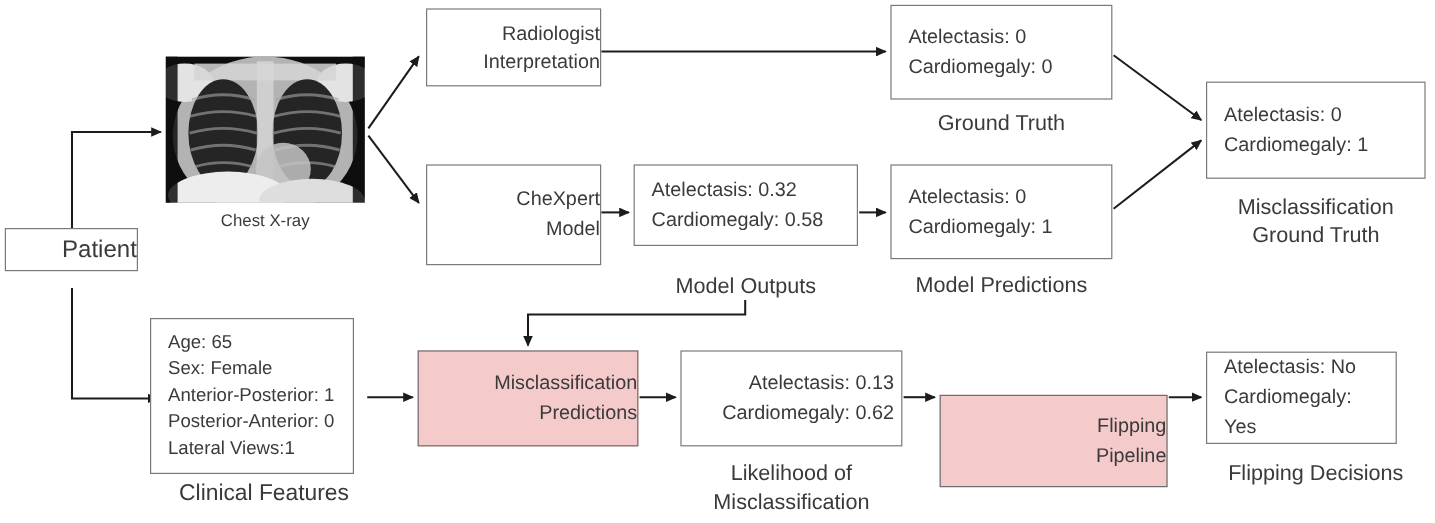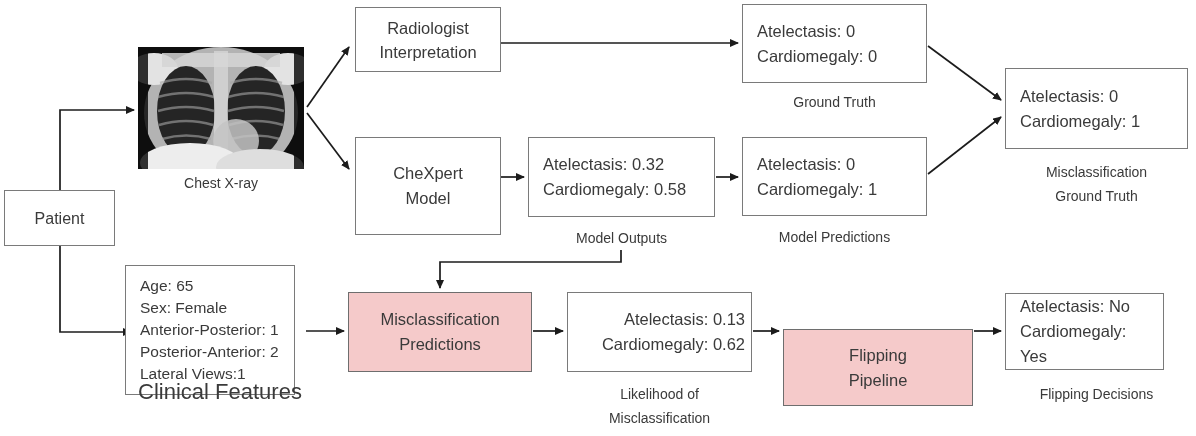--- a/index.html
+++ b/index.html
@@ -22,27 +22,27 @@
   .node{
     position:absolute;
     background:#ffffff;
     border:1.6px solid var(--border);
     box-sizing:border-box;
     display:flex;flex-direction:column;
     justify-content:center;
     font-size:16.5px;
     line-height:25px;
   }
-  .node.center{align-items:center;text-align:center;}
+  .node.center{align-items:flex-end;text-align:center;}
   .node.left{align-items:flex-start;text-align:left;padding-left:14px;padding-right:6px;}
   .node.pink{background:var(--highlight);border-color:#6e6e6e;}
   .caption{
     position:absolute;
     text-align:center;
-    font-size:14px;
+    font-size:18px;
     line-height:24px;
     color:var(--text);
   }
   .clinical{font-size:15.5px;line-height:22px;}
   .xray{position:absolute;left:138px;top:47px;width:166px;height:122px;}
 </style>
 </head>
 <body>
 
 <div class="canvas">
@@ -62,21 +62,21 @@
     <path d="M716,177 H738" marker-end="url(#ah)"></path>
     <path d="M928,46 L1001,100" marker-end="url(#ah)"></path>
     <path d="M928,174 L1001,117" marker-end="url(#ah)"></path>
     <path d="M621,250 V262 H440 V288" marker-end="url(#ah)"></path>
     <path d="M306,331 H344" marker-end="url(#ah)"></path>
     <path d="M533,331 H563" marker-end="url(#ah)"></path>
     <path d="M753,331 H779" marker-end="url(#ah)"></path>
     <path d="M974,331 H1001" marker-end="url(#ah)"></path>
   </svg>
 
-  <div class="node center" style="left:4px;top:190px;width:111px;height:56px;font-size:16px;">
+  <div class="node center" style="left:4px;top:190px;width:111px;height:36px;font-size:20px;">
     <div>Patient</div>
   </div>
 
   <svg class="xray" viewBox="0 0 166 122" preserveAspectRatio="none">
     <rect width="166" height="122" fill="#0e0e0e"></rect>
     <ellipse cx="83" cy="66" rx="77" ry="66" fill="#b3b3b3"></ellipse>
     <ellipse cx="16" cy="22" rx="24" ry="16" fill="#e3e3e3"></ellipse>
     <ellipse cx="150" cy="22" rx="24" ry="16" fill="#e3e3e3"></ellipse>
     <rect x="24" y="6" width="118" height="14" fill="#d5d5d5" opacity="0.85"></rect>
     <ellipse cx="48" cy="64" rx="29" ry="45" fill="#252525"></ellipse>
@@ -102,34 +102,34 @@
   </svg>
   <div class="caption" style="left:110px;top:171px;width:222px;font-size:14px;">
     <span>Chest X-ray</span>
   </div>
 
   <div class="node center" style="left:355px;top:7px;width:146px;height:65px;line-height:24px;">
     <div>Radiologist</div>
     <div>Interpretation</div>
   </div>
 
-  <div class="node center" style="left:355px;top:137px;width:146px;height:98px;">
+  <div class="node center" style="left:355px;top:137px;width:146px;height:84px;">
     <div>CheXpert</div>
     <div>Model</div>
   </div>
 
   <div class="node left" style="left:742px;top:4px;width:185px;height:79px;">
     <div>Atelectasis: 0</div>
     <div>Cardiomegaly: 0</div>
   </div>
   <div class="caption" style="left:742px;top:90px;width:185px;">
     <span>Ground Truth</span>
   </div>
 
-  <div class="node left" style="left:528px;top:137px;width:187px;height:80px;">
+  <div class="node left" style="left:528px;top:137px;width:187px;height:68px;">
     <div>Atelectasis: 0.32</div>
     <div>Cardiomegaly: 0.58</div>
   </div>
   <div class="caption" style="left:528px;top:226px;width:187px;">
     <span>Model Outputs</span>
   </div>
 
   <div class="node left" style="left:742px;top:137px;width:185px;height:79px;">
     <div>Atelectasis: 0</div>
     <div>Cardiomegaly: 1</div>
@@ -144,24 +144,24 @@
   </div>
   <div class="caption" style="left:1000px;top:160px;width:193px;">
     <div>Misclassification</div>
     <div>Ground Truth</div>
   </div>
 
   <div class="node left clinical" style="left:125px;top:265px;width:170px;height:130px;">
     <div>Age: 65</div>
     <div>Sex: Female</div>
     <div>Anterior-Posterior: 1</div>
-    <div>Posterior-Anterior: 2</div>
+    <div>Posterior-Anterior: 0</div>
     <div>Lateral Views:1</div>
   </div>
-  <div class="caption" style="left:120px;top:380px;width:200px;font-size:22px;">
+  <div class="caption" style="left:120px;top:400px;width:200px;font-size:19px;">
     <span>Clinical Features</span>
   </div>
 
   <div class="node center pink" style="left:348px;top:292px;width:184px;height:80px;">
     <div>Misclassification</div>
     <div>Predictions</div>
   </div>
 
   <div class="node left" style="left:567px;top:292px;width:185px;height:80px;align-items:flex-end;">
     <div>Atelectasis: 0.13</div>

